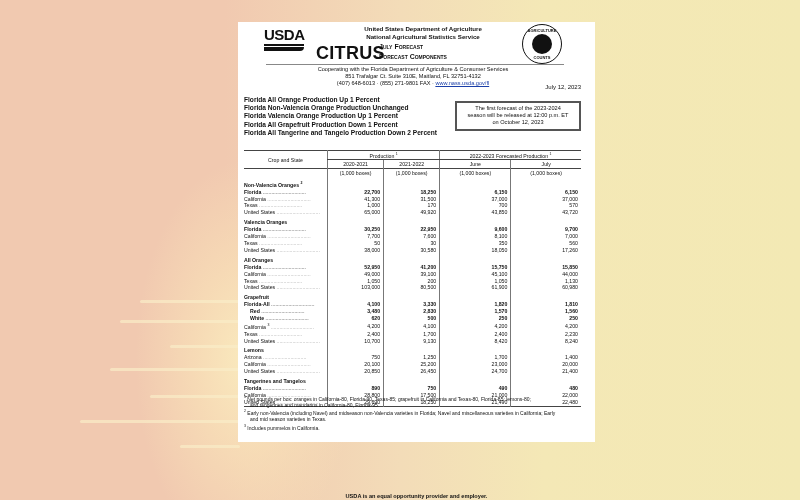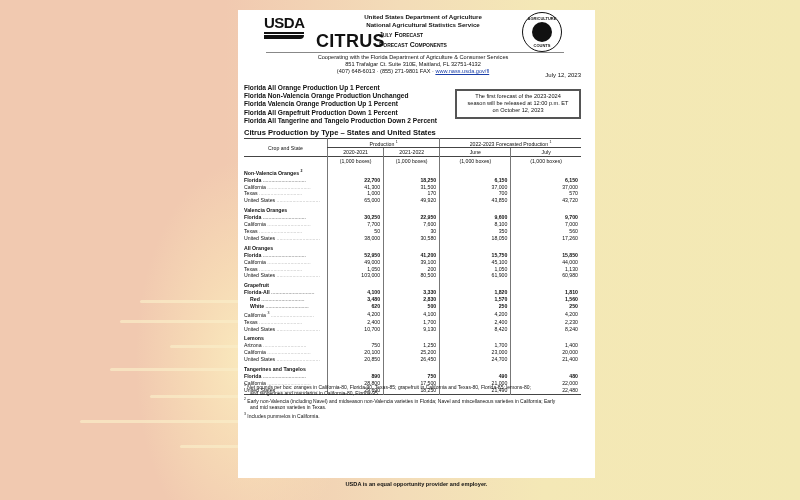--- a/index.html
+++ b/index.html
@@ -5,21 +5,21 @@
   html, body { margin:0; padding:0; }
   body {
     width:800px; height:500px; overflow:hidden; position:relative;
     font-family:"Liberation Sans", sans-serif;
     background:
       radial-gradient(ellipse 110px 200px at 245px 360px, rgba(250,235,190,0.95) 0%, rgba(250,230,185,0.6) 45%, rgba(242,200,176,0) 100%),
       linear-gradient(90deg, #f1c9b0 0%, #f1c9b0 28%, #f3dcb8 50%, #f4e8b6 68%, #f3e9b4 100%);
   }
   .streak { position:absolute; height:3px; background:rgba(250,236,200,0.7); border-radius:2px; }
   .page {
-    position:absolute; left:238px; top:10px; width:357px; height:468px;
+    position:absolute; left:238px; top:22px; width:357px; height:420px;
     background:#fff; color:#111;
   }
   .abs { position:absolute; }
   .usda-logo { left:26px; top:4px; width:40px; }
   .usda-logo .txt { font-size:15px; font-weight:bold; letter-spacing:-0.5px; font-family:"Liberation Sans", sans-serif; }
   .usda-logo .bar { height:2px; background:#111; margin-top:1px; }
   .usda-logo .wave { height:4px; margin-top:1px; background:linear-gradient(180deg,#111 0 40%, #fff 40% 60%, #111 60%); border-radius:0 0 8px 0; }
   .agency { left:95px; top:3px; width:180px; text-align:center; font-size:6.2px; font-weight:bold; line-height:8px; }
   .citrus { left:78px; top:21px; font-size:18px; font-weight:bold; letter-spacing:0.3px; }
   .citrus-sub { left:141px; top:20px; font-size:7px; font-weight:bold; line-height:10px; font-variant:small-caps; }
@@ -103,21 +103,20 @@
     <div>Florida All Grapefruit Production Down 1 Percent</div>
     <div>Florida All Tangerine and Tangelo Production Down 2 Percent</div>
   </div>
 
   <div class="abs notice">
     <div>The first forecast of the 2023-2024</div>
     <div>season will be released at 12:00 p.m. ET</div>
     <div>on October 12, 2023</div>
   </div>
 
-  <div class="abs tbl-title">Citrus Production by Type – States and United States</div>
 
   <table class="data">
     <thead>
       <tr class="hb">
         <th rowspan="2" class="c0" style="text-align:center">Crop and State</th>
         <th colspan="2" class="vb hbb"><span>Production</span> <sup>1</sup></th>
         <th colspan="2" class="vb hbb"><span>2022-2023 Forecasted Production</span> <sup>1</sup></th>
       </tr>
       <tr class="hbb">
         <th class="vb">2020-2021</th>

